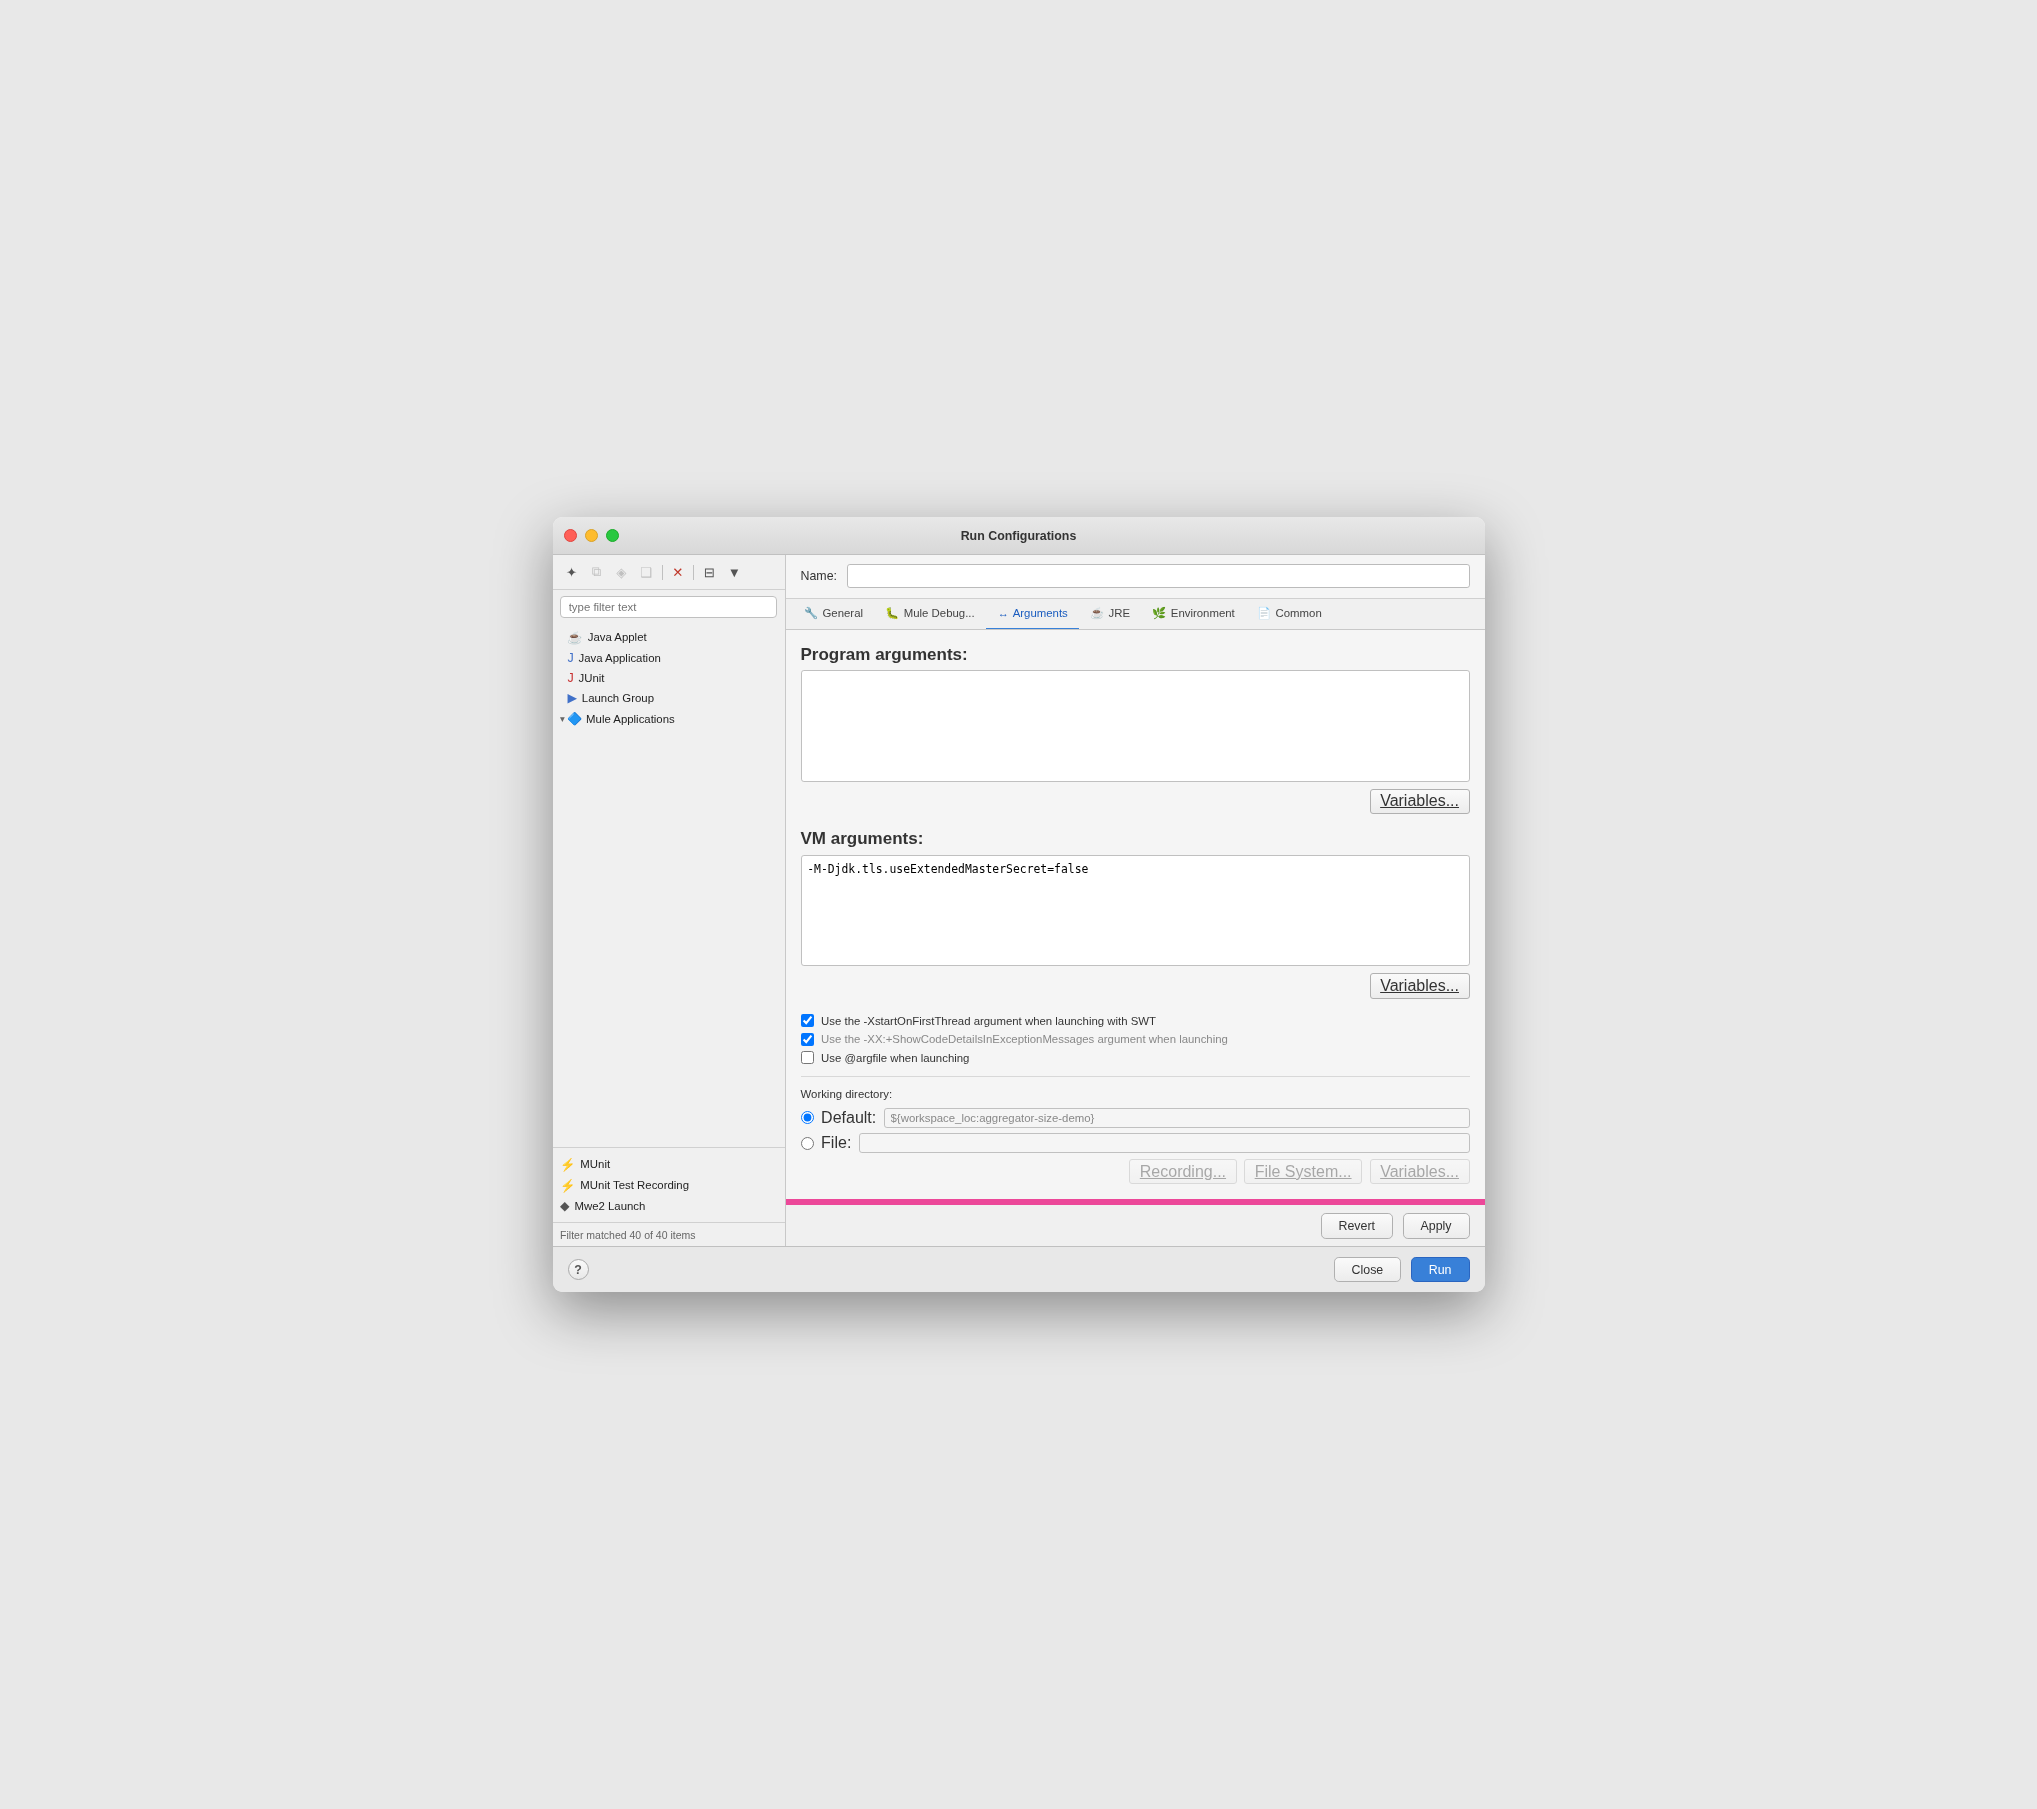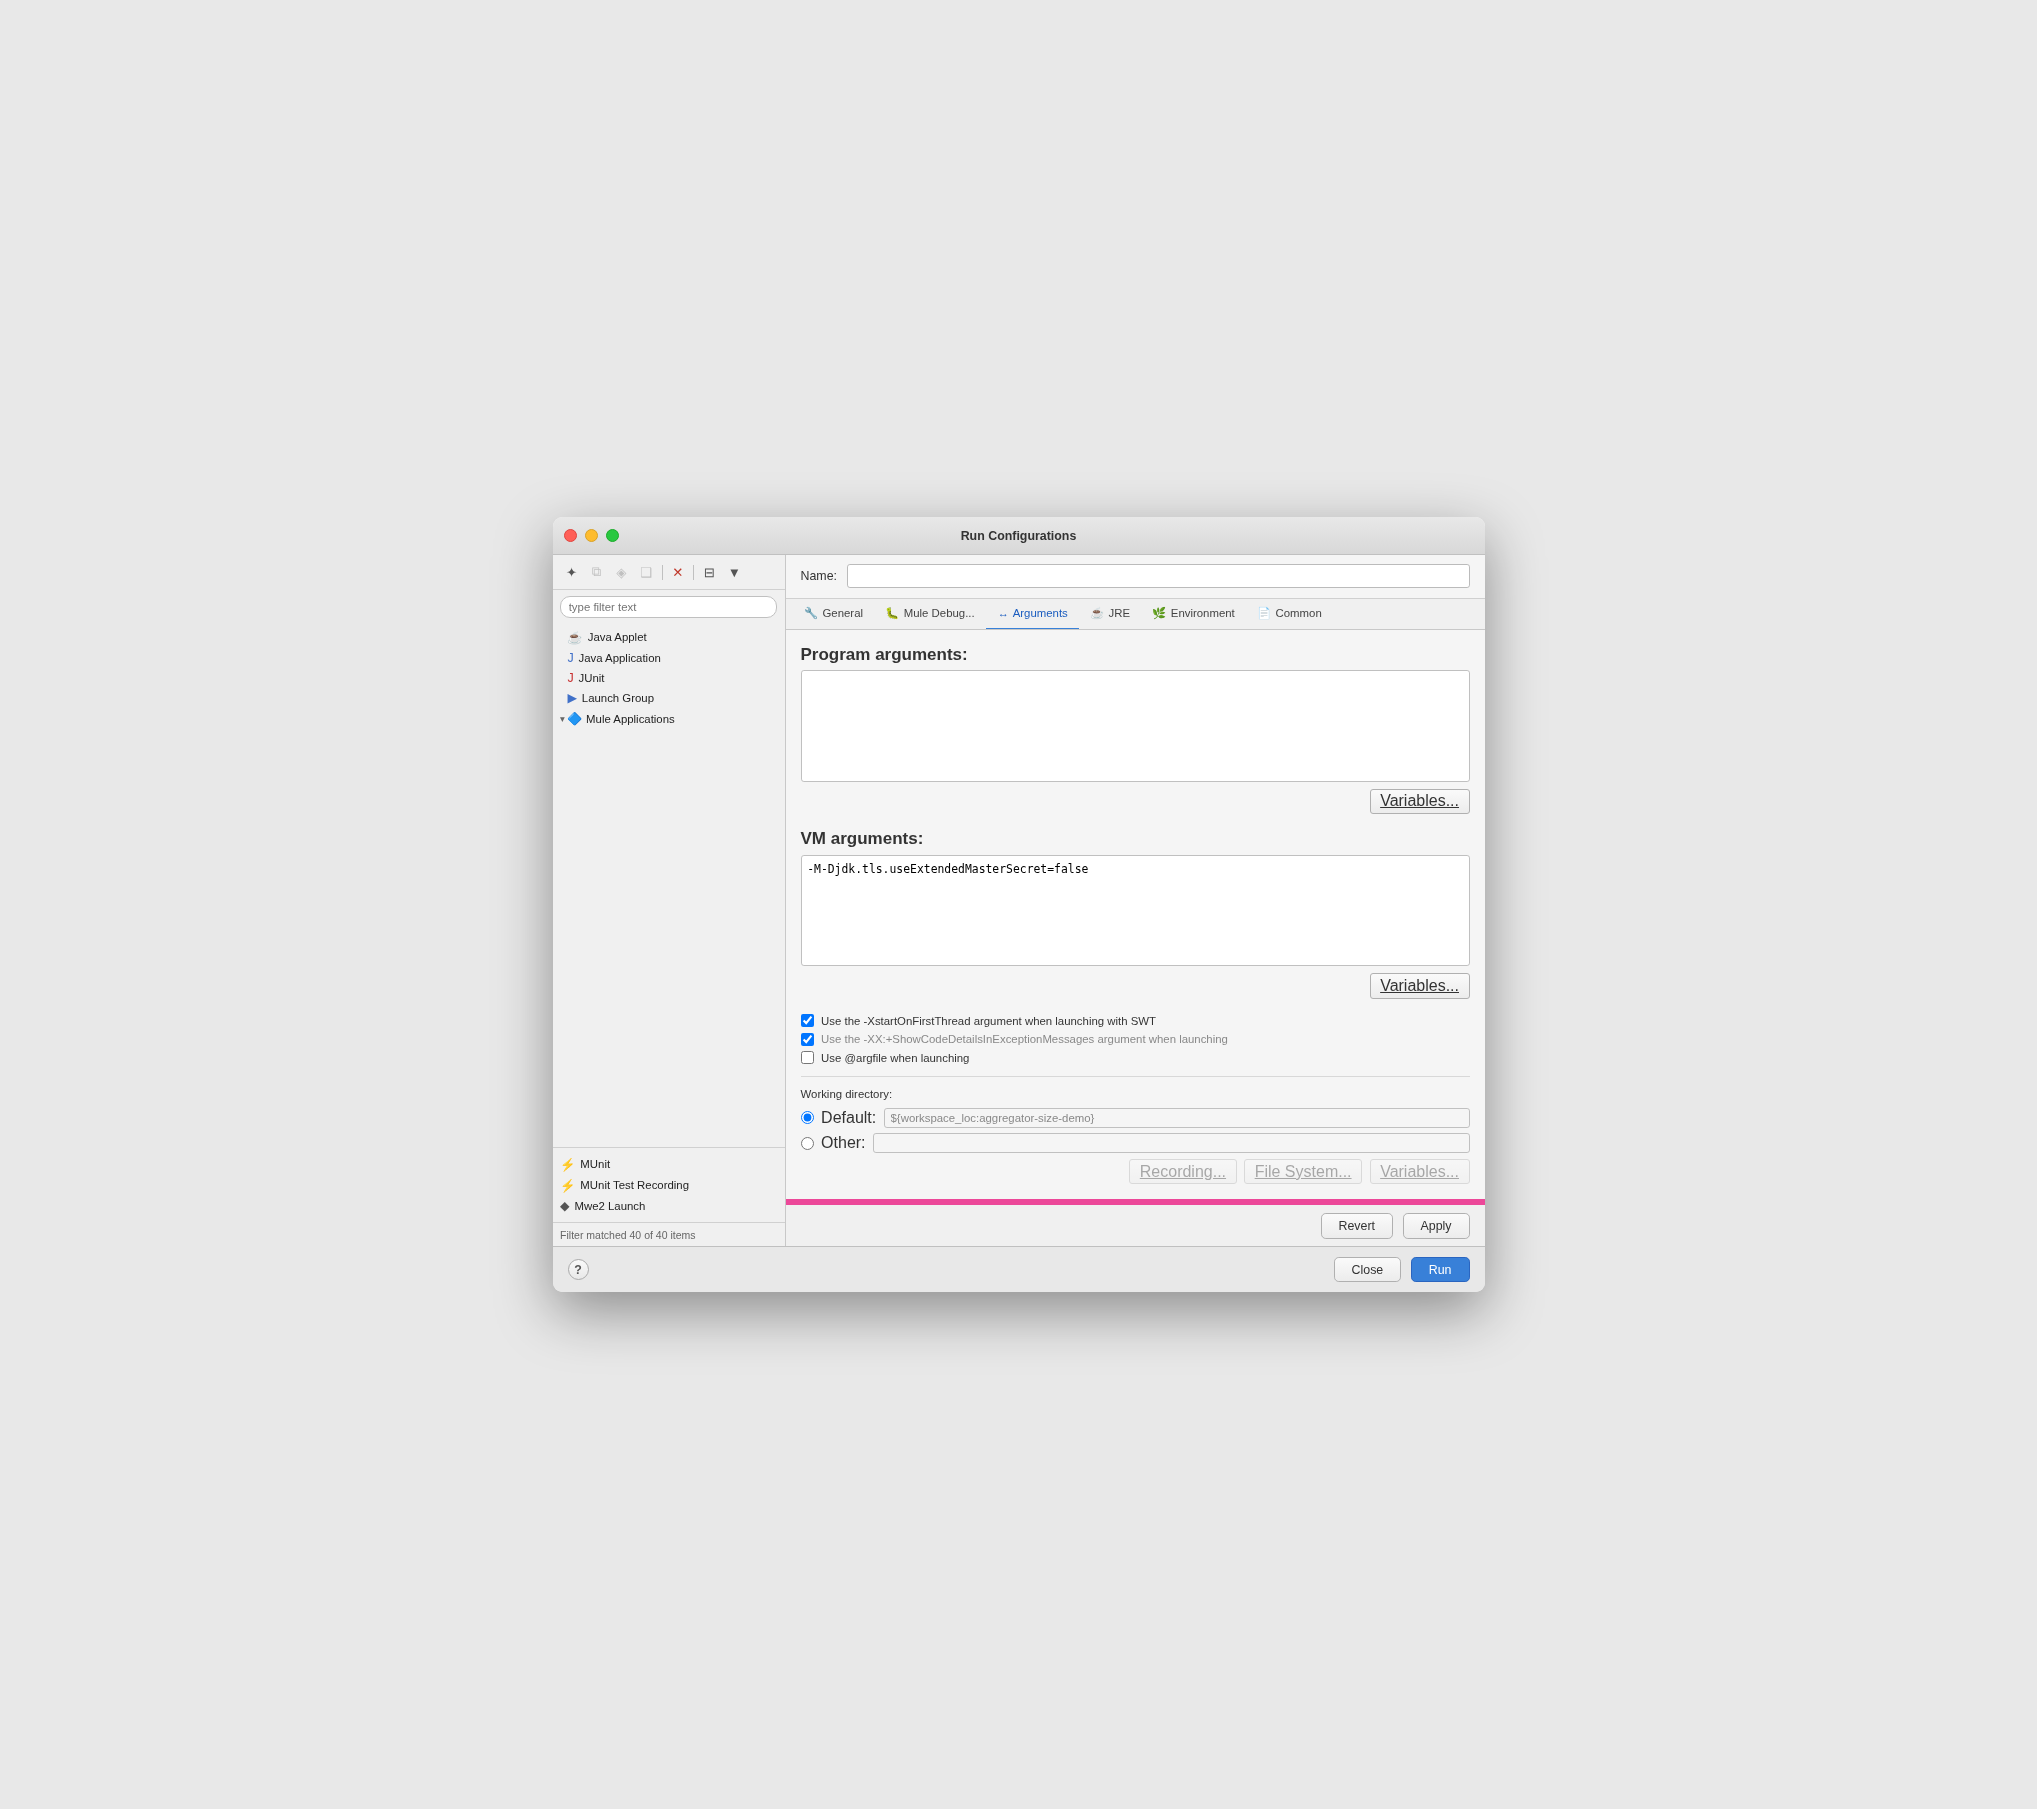--- a/index.html
+++ b/index.html
@@ -115,21 +115,21 @@
     }
     .toolbar-btn.disabled { opacity: 0.3; cursor: default; }
     .toolbar-sep { width: 1px; height: 15px; background: #c0c0c0; margin: 0 1.9px; }
     .search-box {
       margin: 5.7px 7.6px;
     }
     .search-input {
       width: 100%;
       padding: 3.8px 7.6px;
       border: 1px solid #c0c0c0;
-      border-radius: 10px;
+      border-radius: 4px;
       font-size: 11.4px;
       background: white;
       color: #999;
     }
     .tree-area {
       flex: 1;
       overflow-y: auto;
       padding: 3.8px 0;
     }
     .tree-item {
@@ -497,21 +497,21 @@
 
         
         <div class="working-dir-label">Working directory:</div>
         <div class="radio-row">
           <input type="radio" id="rd1" name="workdir" checked="" style="">
           <label class="radio-label" for="rd1">Default:</label>
           <input class="radio-input-field" type="text" readonly="" value="${workspace_loc:aggregator-size-demo}" style="">
         </div>
         <div class="radio-row">
           <input type="radio" id="rd2" name="workdir" style="">
-          <label class="radio-label" for="rd2">Other:</label>
+          <label class="radio-label" for="rd2">File:</label>
           <input class="radio-input-field" type="text" style="">
         </div>
         <div class="dir-buttons">
           <button class="small-btn disabled">Recording...</button>
           <button class="small-btn disabled">File System...</button>
           <button class="small-btn disabled">Variables...</button>
         </div>
       </div>
 
       <div class="bottom-bar">

